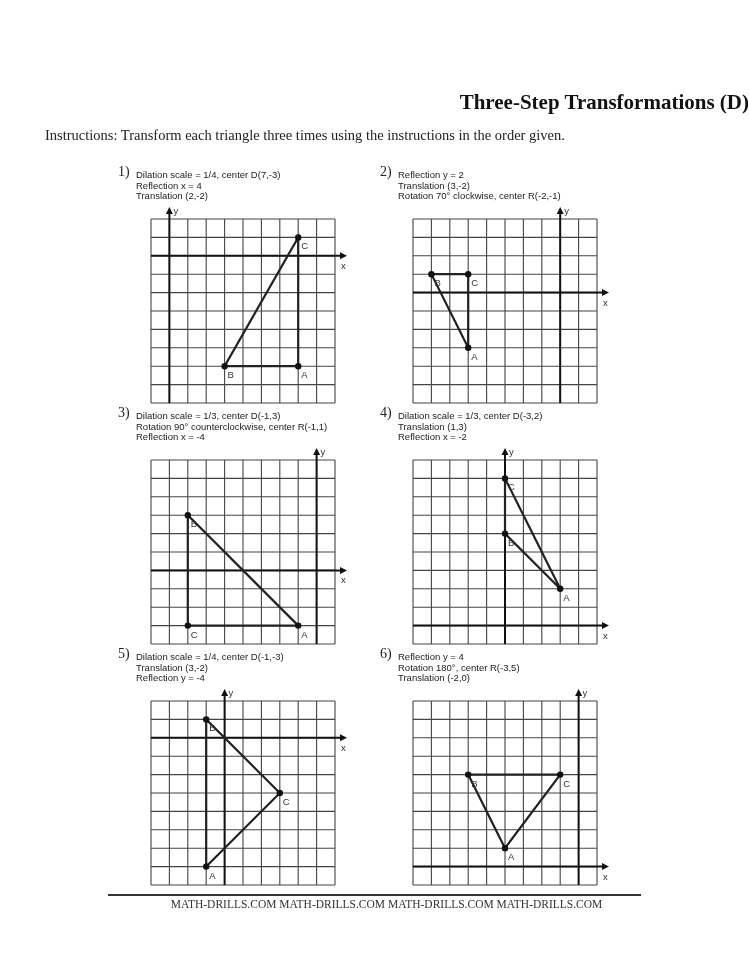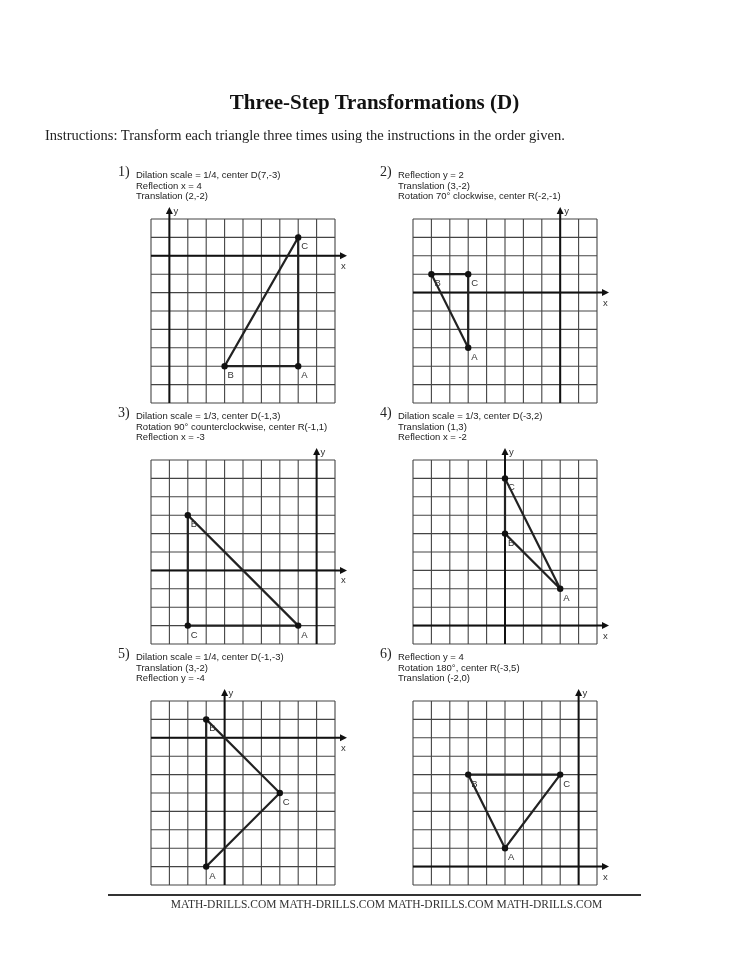--- a/index.html
+++ b/index.html
@@ -1,17 +1,17 @@
 <!DOCTYPE html>
 <html><head>
   <meta charset="utf-8">
   <style>
     html, body { margin: 0; padding: 0; background: #ffffff; }
     body { width: 749px; height: 970px; position: relative; overflow: hidden; font-family: "Liberation Serif", serif; color: #111; }
-    .title { position: absolute; top: 90px; left: 0; width: 749px; text-align: center; font-family: "Liberation Serif", serif; font-weight: bold; font-size: 21px; color: #111; }
+    .title { position: absolute; top: 90px; left: 0; width: 749px; text-align: right; font-family: "Liberation Serif", serif; font-weight: bold; font-size: 21px; color: #111; }
     .instructions { position: absolute; top: 126px; left: 0; width: 749px; text-align: left; font-family: "Liberation Serif", serif; font-size: 14.5px; line-height: 18px; color: #222; padding-left: 45px; }
     .problem { position: absolute; width: 260px; height: 240px; }
     .p-header { position: absolute; left: 0; top: 0; font-family: "Liberation Sans", sans-serif; font-size: 9.5px; line-height: 10.5px; color: #222; }
     .p-num { position: absolute; left: 0; top: -3px; font-family: "Liberation Serif", serif; font-size: 14px; color: #222; }
     .p-lines { position: absolute; left: 18px; top: 0; white-space: nowrap; }
     .grid-svg { position: absolute; }
     .footer-rule { position: absolute; left: 108px; top: 894px; width: 533px; height: 2px; background: #333; }
     .footer { position: absolute; top: 898px; left: 0; width: 749px; text-align: center; font-family: "Liberation Serif", serif; font-size: 11.5px; color: #333; letter-spacing: 0px; margin-left: 12px; }
   </style>
 </head>
@@ -115,21 +115,21 @@
       <circle cx="69.19999999999999" cy="69.19999999999999" r="3.2" fill="#111"></circle>
       <text x="72.19999999999999" y="81.19999999999999" font-family="Liberation Sans, sans-serif" font-size="9.5" fill="#333">C</text>
     </svg>
   </div>
 <div class="problem" style="left:118px; top:411px;">
     <div class="p-header">
       <span class="p-num">3)</span>
       <div class="p-lines">
         <div>Dilation scale = 1/3, center D(-1,3)</div>
         <div>Rotation 90° counterclockwise, center R(-1,1)</div>
-        <div>Reflection x = -3</div>
+        <div>Reflection x = -4</div>
       </div>
     </div>
     <svg class="grid-svg" width="212" height="212" style="left: 19px; top: 35px;">
       <line x1="14" y1="14" x2="14" y2="198" stroke="#444444" stroke-width="1.1"></line>
       <line x1="14" y1="14" x2="198" y2="14" stroke="#444444" stroke-width="1.1"></line>
       <line x1="32.4" y1="14" x2="32.4" y2="198" stroke="#444444" stroke-width="1.1"></line>
       <line x1="14" y1="32.4" x2="198" y2="32.4" stroke="#444444" stroke-width="1.1"></line>
       <line x1="50.8" y1="14" x2="50.8" y2="198" stroke="#444444" stroke-width="1.1"></line>
       <line x1="14" y1="50.8" x2="198" y2="50.8" stroke="#444444" stroke-width="1.1"></line>
       <line x1="69.19999999999999" y1="14" x2="69.19999999999999" y2="198" stroke="#444444" stroke-width="1.1"></line>

